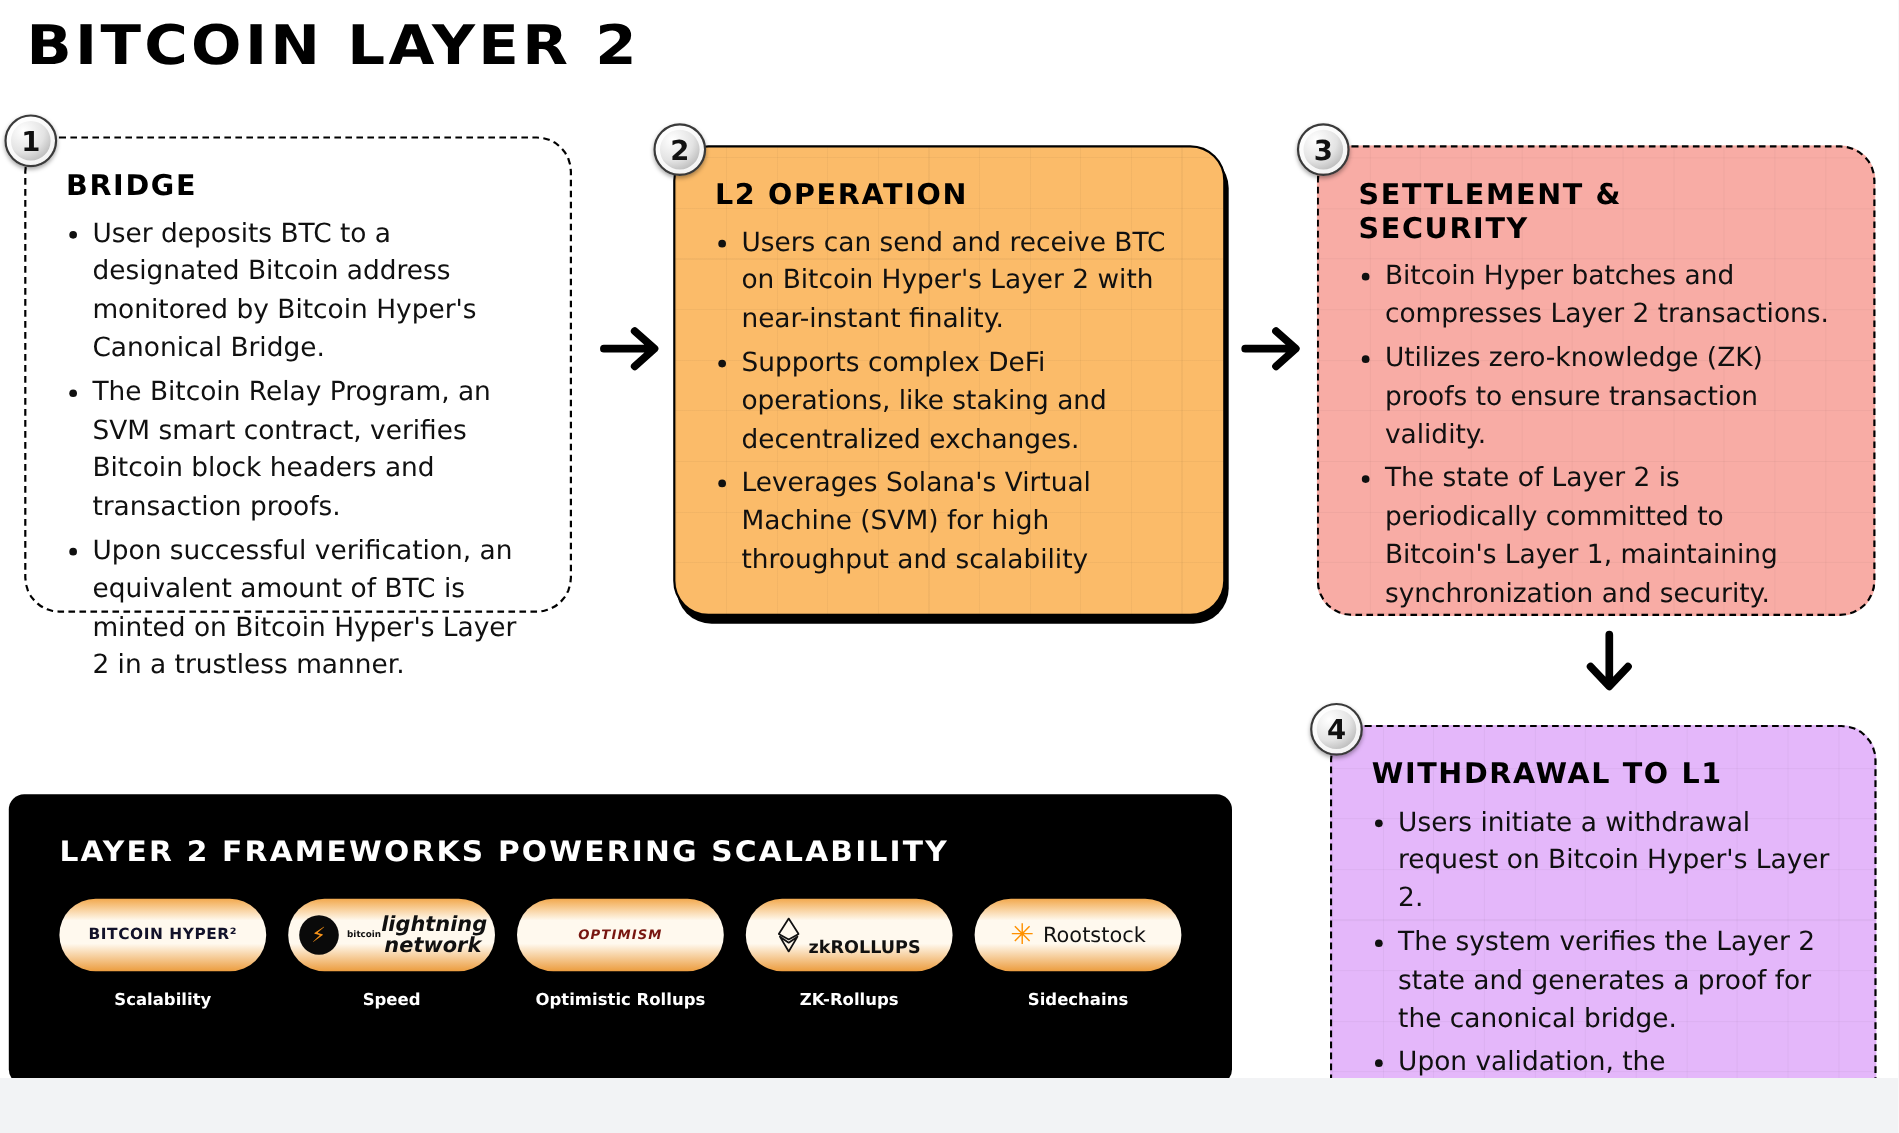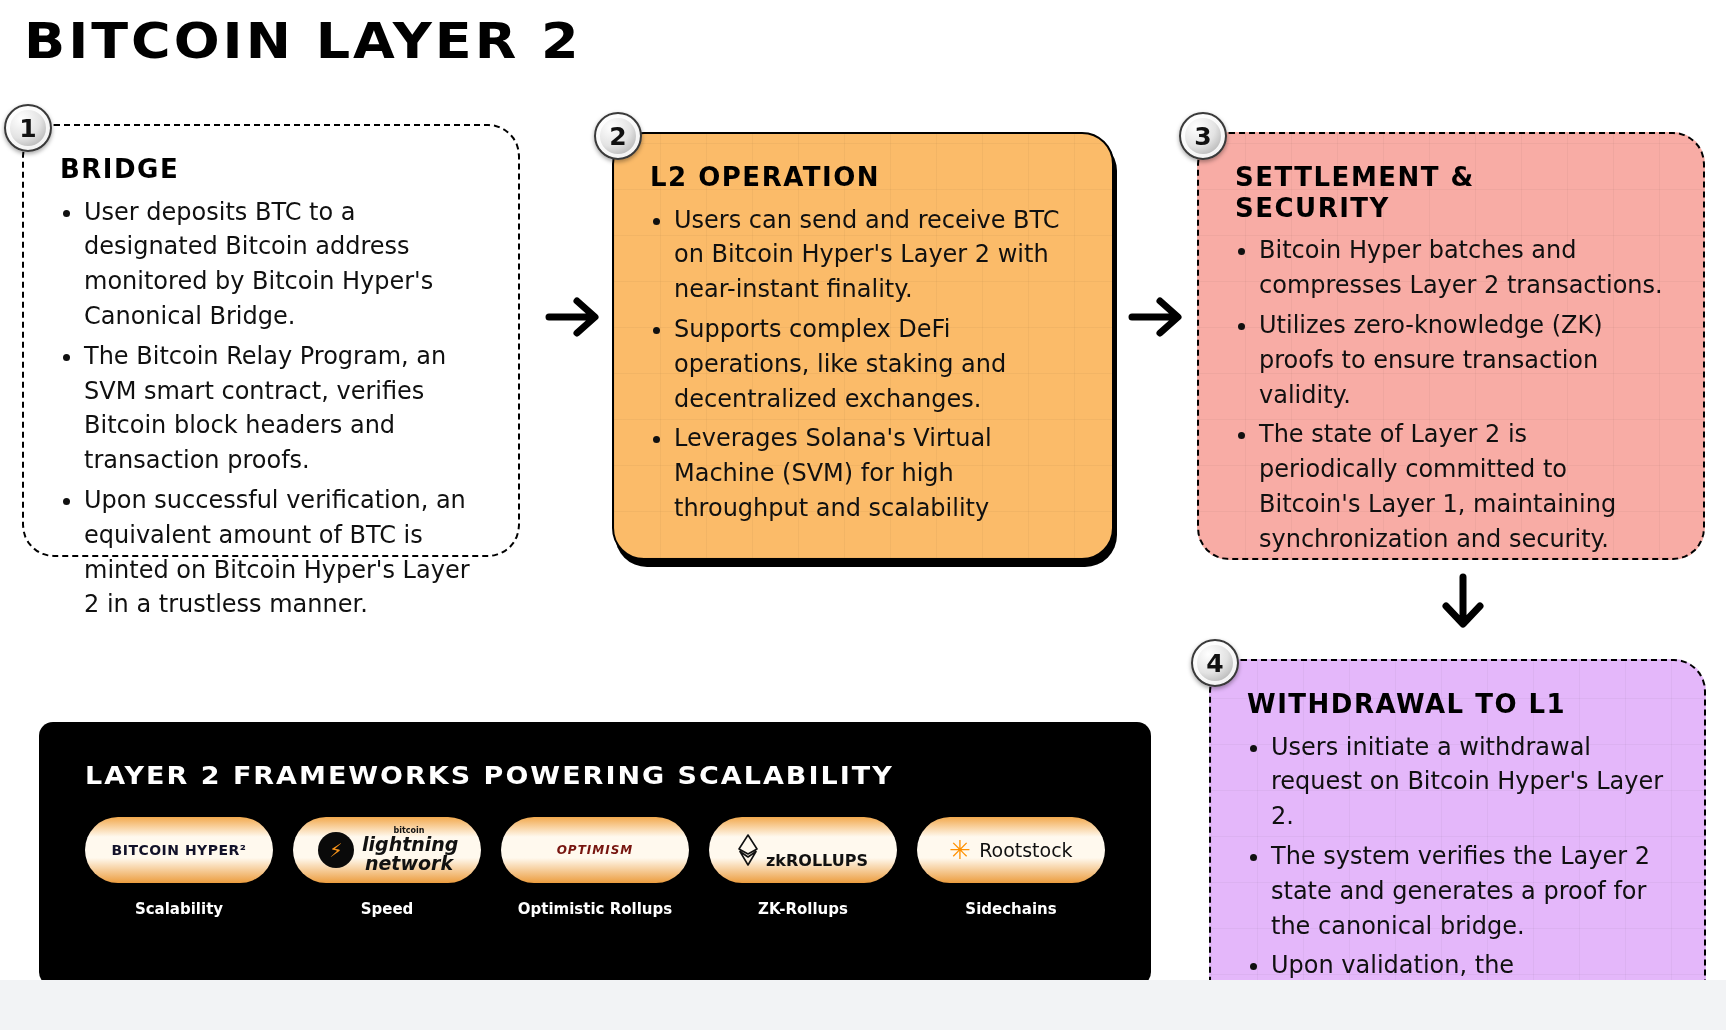--- a/index.html
+++ b/index.html
@@ -49,40 +49,40 @@
     font-size:25px; font-weight:900; color:#111;
   }
 
   .arrow { position:absolute; }
   .arrow-1 { left:545px; top:294px; }
   .arrow-2 { left:1128px; top:294px; }
   .arrow-3 { left:1438px; top:572px; }
 
   
   .frameworks {
-    position:absolute; left:39px; top:722px; width:1112px; height:264px;
+    position:absolute; left:8px; top:722px; width:1112px; height:264px;
     background:#000; border-radius:14px; padding:38px 46px 0 46px;
   }
   .frameworks-title {
     color:#fff; font-size:27px; font-weight:900; letter-spacing:2px;
     transform:scaleY(0.95); transform-origin:left top; white-space:nowrap;
   }
   .pills { display:flex; justify-content:space-between; margin-top:26px; }
   .pill-block { display:flex; flex-direction:column; align-items:center; width:188px; }
   .pill {
     width:100%; height:66px; border-radius:36px;
     background:linear-gradient(180deg,#F2A94E 0%,#FFF9EE 30%,#FFF9EE 62%,#EC9D3F 100%);
     display:flex; align-items:center; justify-content:center; gap:8px;
   }
   .pill-label { margin-top:17px; color:#fff; font-weight:700; font-size:15px; text-align:center; }
 
   .bh-text { font-size:14px; font-weight:900; letter-spacing:0.5px; color:#12122a; }
   .ln-circle { width:36px; height:36px; border-radius:50%; background:#0a0a0a; flex:0 0 auto;
     display:flex; align-items:center; justify-content:center; font-size:19px; color:#F7931A; }
-  .ln-texts { display:flex; flex-direction:column; align-items:center; line-height:1; }
+  .ln-texts { display:flex; flex-direction:row; align-items:center; line-height:1; }
   .ln-top { font-size:8px; font-weight:700; color:#111; }
   .ln-main { font-size:19px; font-style:italic; font-weight:700; color:#111;
     width:94px; line-height:0.98; text-align:center; }
   .op-text { font-size:12px; font-weight:800; font-style:italic; color:#77150F; letter-spacing:1px; }
   .zk-text { font-size:16px; font-weight:800; color:#111;margin-top:20px; }
   .rs-icon { color:#FF9100; font-size:26px; font-weight:900; line-height:1; }
   .rs-text { font-size:19px; font-weight:400; color:#111; }
 </style>
 </head>
 <body>

